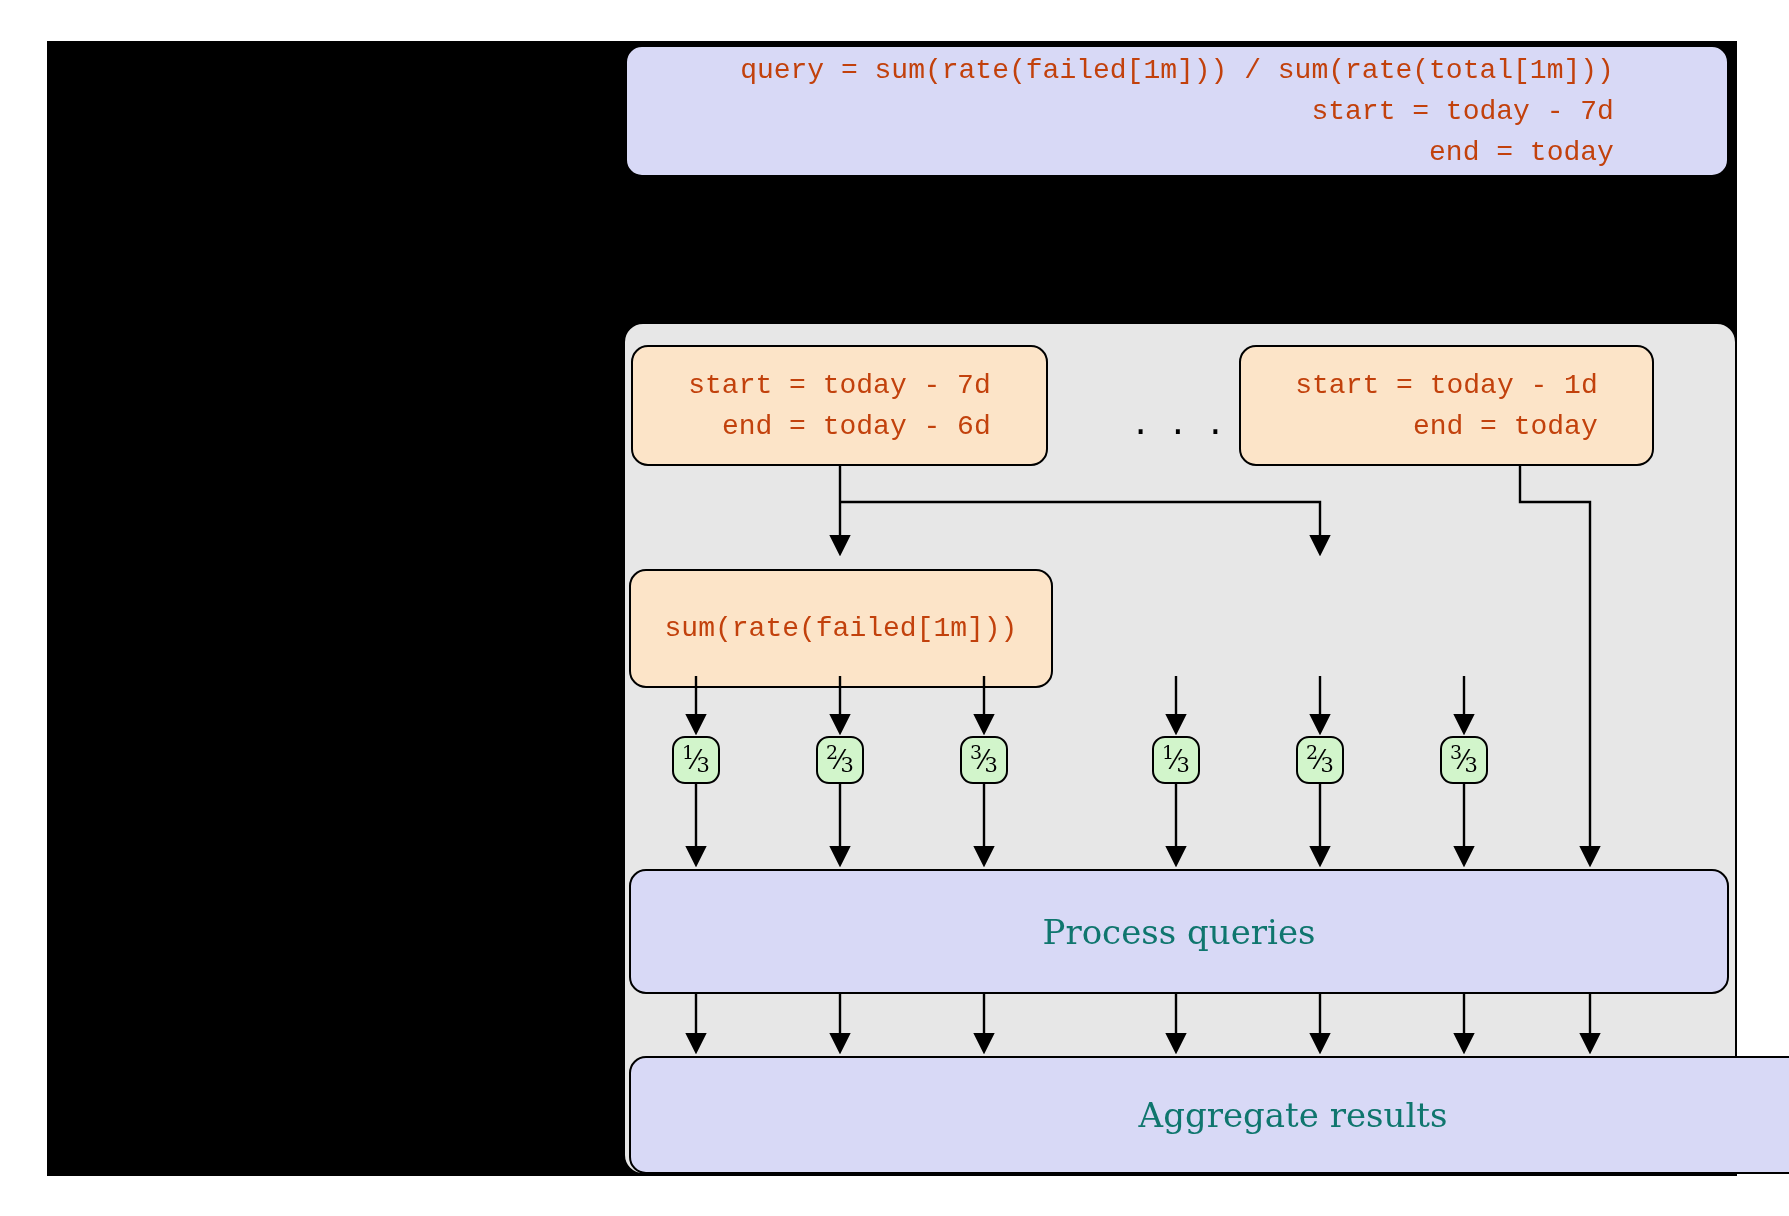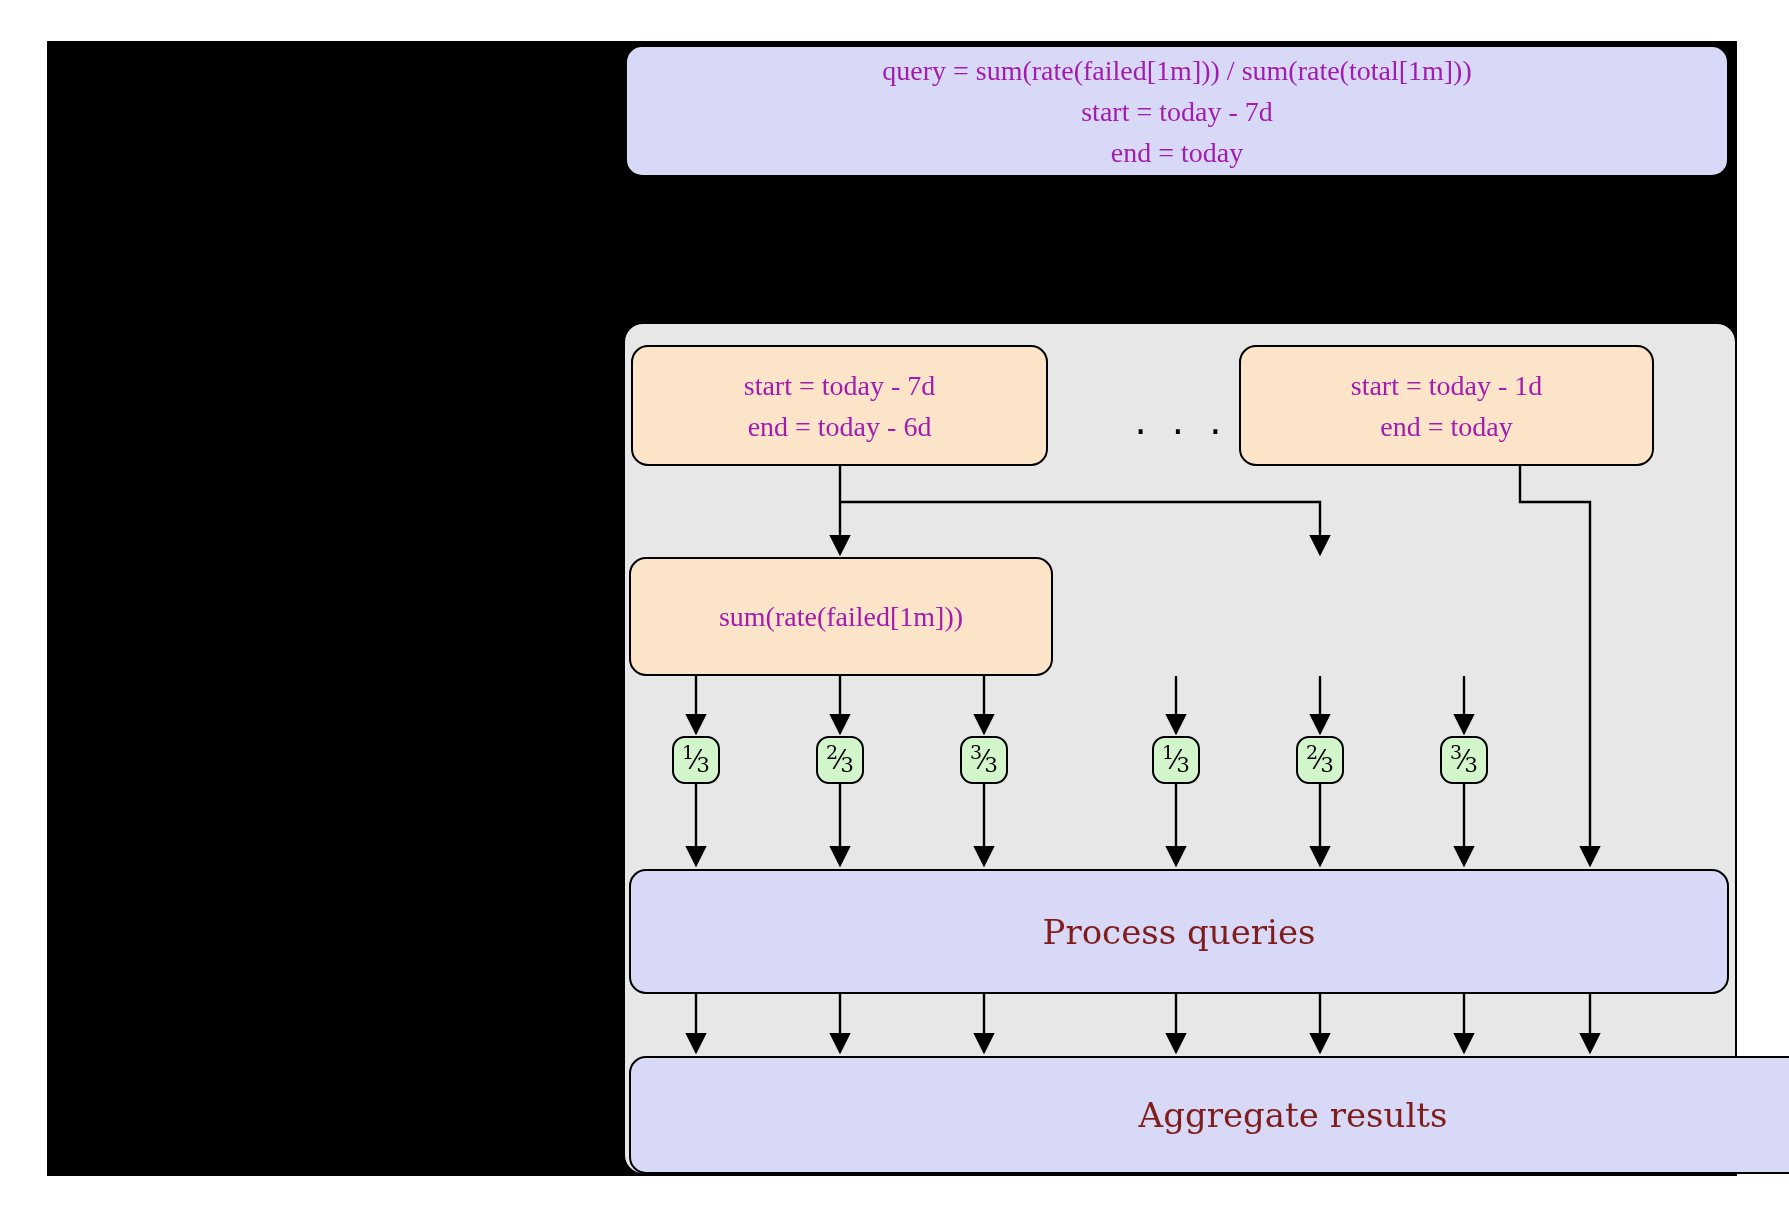--- a/index.html
+++ b/index.html
@@ -22,27 +22,27 @@
   }
   .lavender{background:#d8d9f6;border-radius:17px;}
   .peach{background:#fce4c8;border-radius:17px;}
   .container-box{
     position:absolute;left:623px;top:322px;width:1114px;height:853px;
     background:#e7e7e7;border:2px solid #000000;border-radius:20px;
     box-sizing:border-box;
   }
   .code-box{left:625px;top:45px;width:1104px;height:132px;}
   .code{
-    font-family:Liberation Serif, serif;
-    font-size:28px;line-height:41px;color:#a21caf;
-    white-space:pre;text-align:center;
+    font-family:Liberation Mono, monospace;
+    font-size:28px;line-height:41px;color:#c2410c;
+    white-space:pre;text-align:right;
   }
   .subq-left{left:631px;top:345px;width:417px;height:121px;}
   .subq-right{left:1239px;top:345px;width:415px;height:121px;}
-  .split-left{left:629px;top:557px;width:424px;height:119px;}
+  .split-left{left:629px;top:569px;width:424px;height:119px;}
   .split-right{left:1111px;top:557px;width:419px;height:119px;}
   .split-code{font-size:28px;line-height:32px;}
   .dots{
     position:absolute;left:1103px;top:398px;width:150px;height:50px;
     color:#000000;font-size:32px;letter-spacing:18px;text-indent:18px;
     display:flex;align-items:center;justify-content:center;
     font-family:"DejaVu Sans Mono", monospace;
   }
   .chip{
     position:absolute;width:48px;height:48px;top:736px;
@@ -53,21 +53,21 @@
   }
   .chip sup{font-size:19px;line-height:1;vertical-align:baseline;position:relative;top:-8px;}
   .chip .fs{font-size:26px;line-height:1;margin:0 -1px;}
   .chip .den{font-size:21px;line-height:1;position:relative;top:5px;}
   .c1{left:672px;} .c2{left:816px;} .c3{left:960px;}
   .c4{left:1152px;} .c5{left:1296px;} .c6{left:1440px;}
   .process-box{left:629px;top:869px;width:1100px;height:125px;}
   .aggregate-box{left:629px;top:1056px;width:1328px;height:118px;}
   .stage-label{
     font-family:"DejaVu Serif", serif;
-    font-size:34px;color:#7f1d1d;
+    font-size:34px;color:#0f766e;
   }
   svg.wires{position:absolute;left:0;top:0;pointer-events:none;}
 </style>
 </head>
 <body>
 
 <div class="page">
 
   <div class="black-rect"></div>
 

